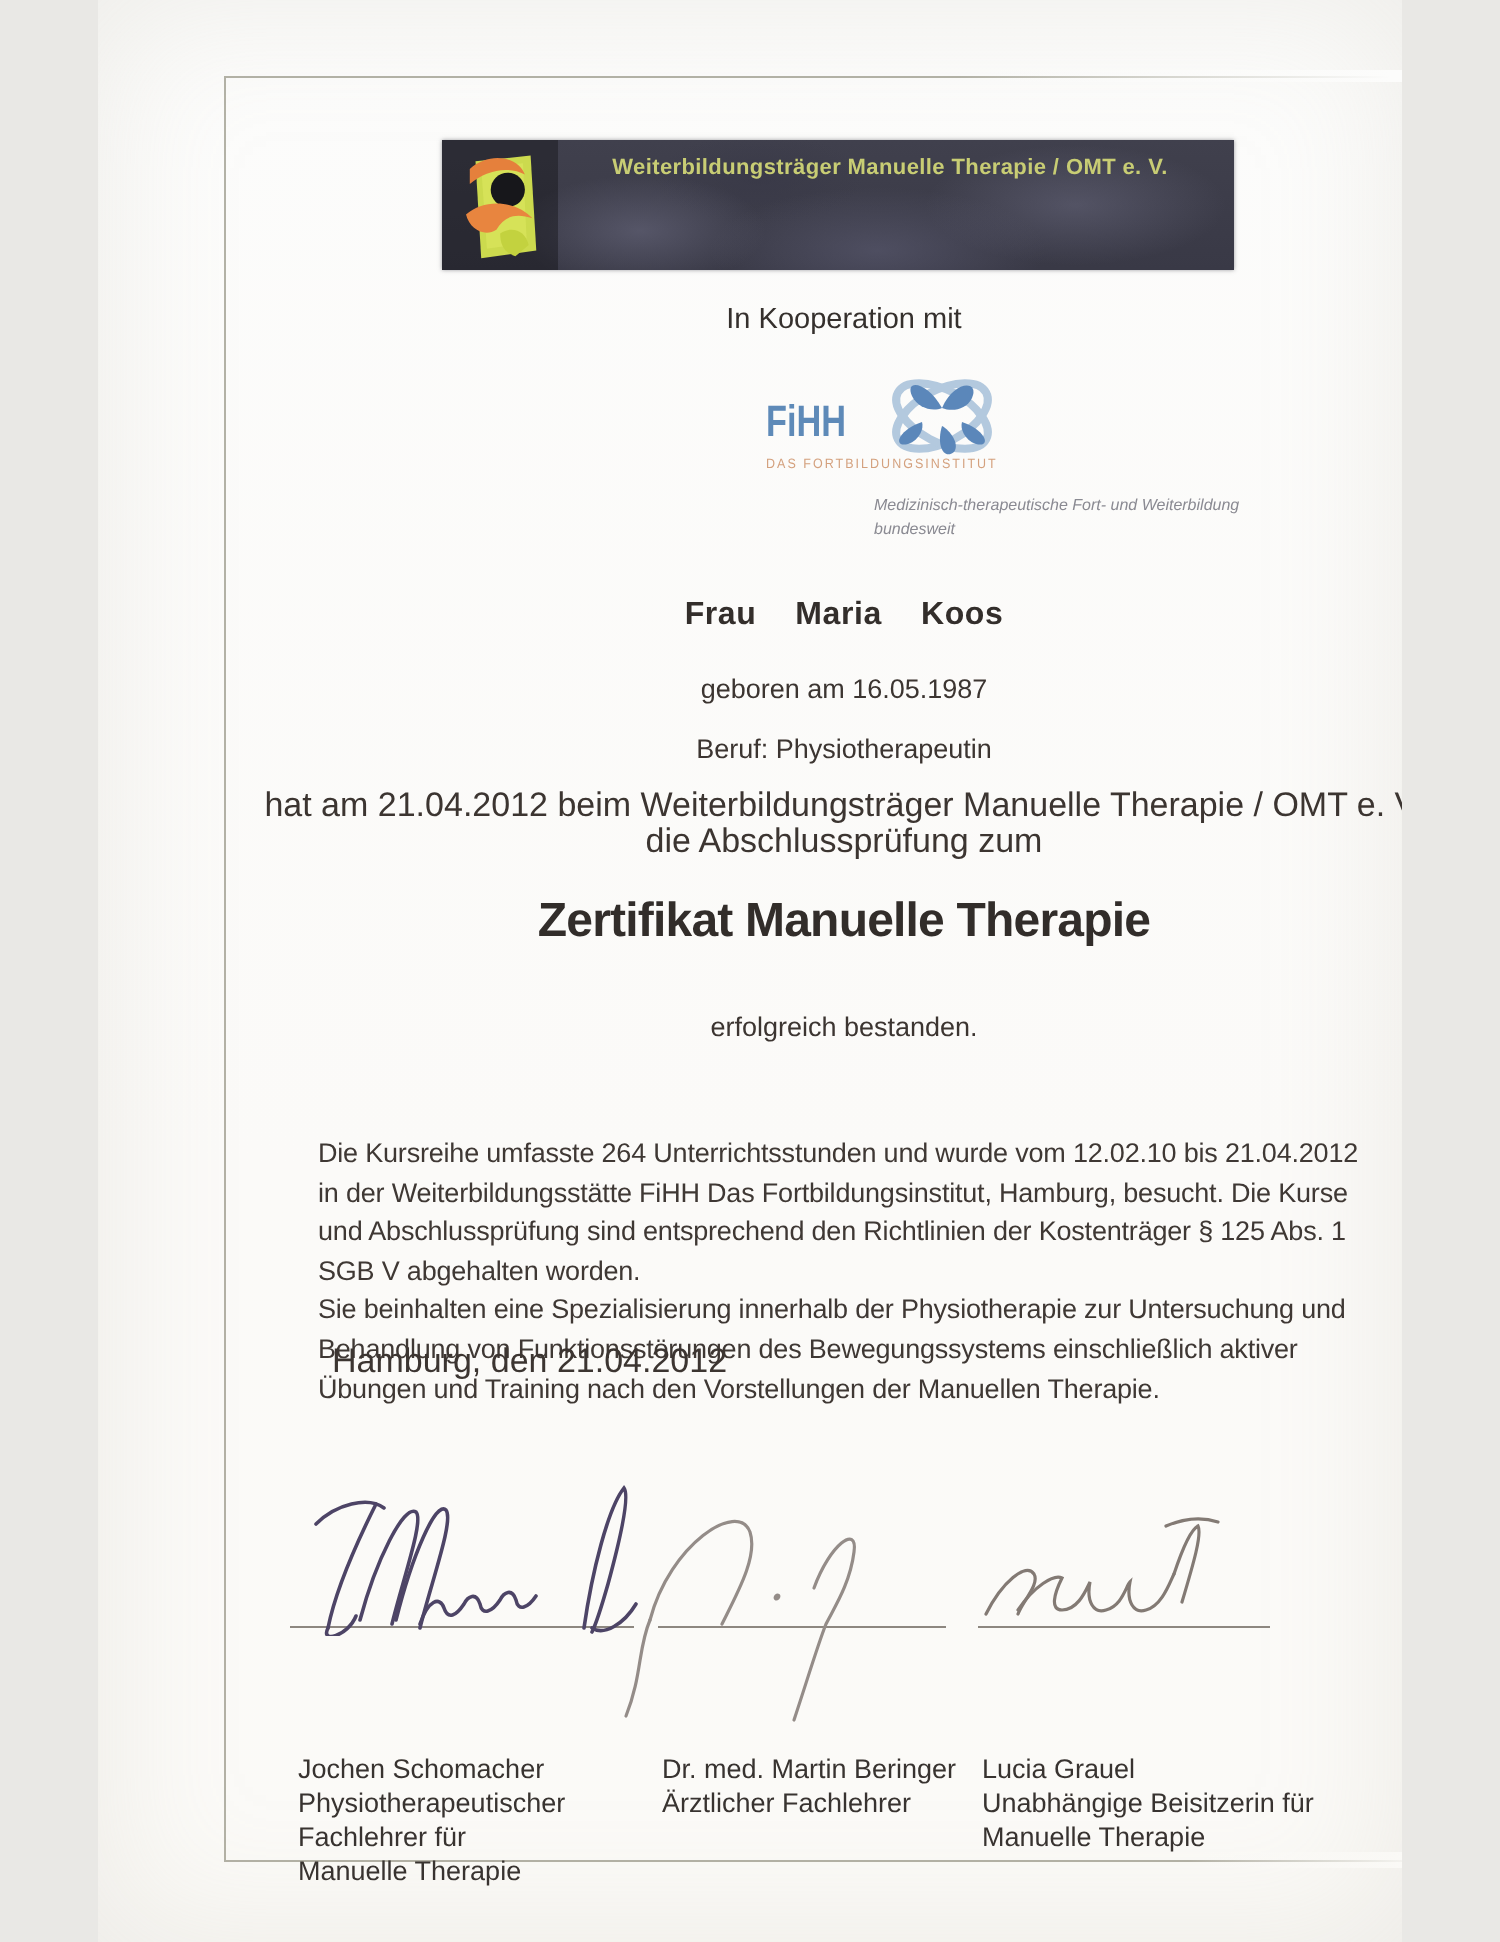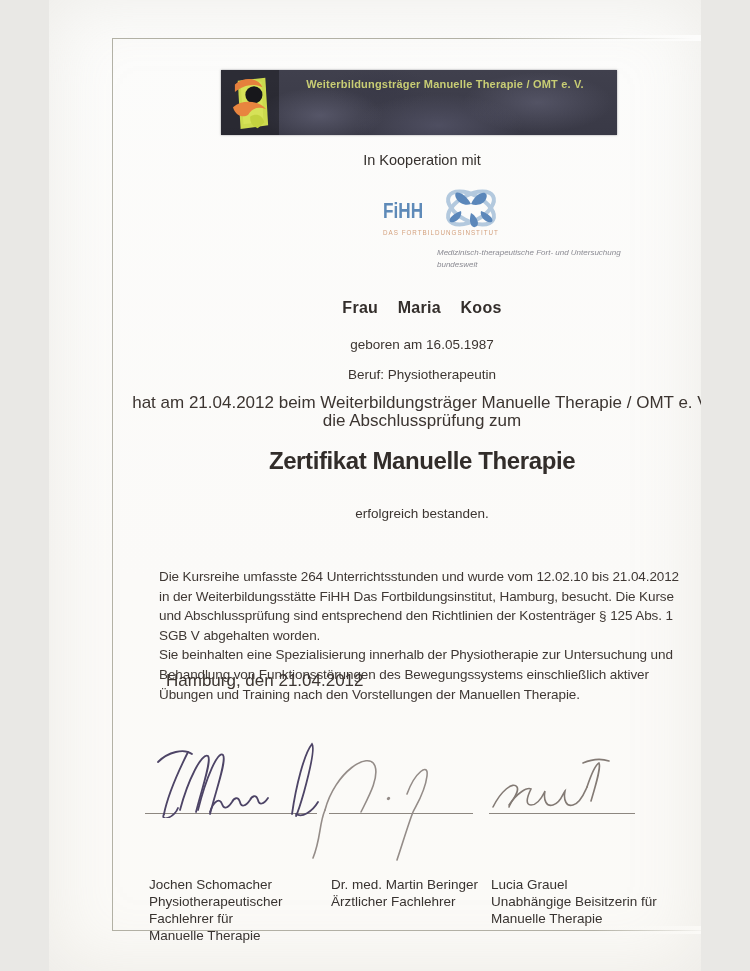--- a/index.html
+++ b/index.html
@@ -105,21 +105,21 @@
       </g>
       <g fill="#5b87ba">
         <path d="M30,21 C23,8 11,6 15,15 C18,21 25,23 30,21 Z"></path>
         <path d="M30,21 C36,7 49,7 45,16 C42,22 35,23 30,21 Z"></path>
         <path d="M20,28 C8,32 5,41 13,39 C19,37 21,31 20,28 Z"></path>
         <path d="M40,28 C52,32 55,41 47,39 C41,37 39,31 40,28 Z"></path>
         <path d="M30,30 C27,40 31,47 36,43 C39,39 34,32 30,30 Z"></path>
       </g>
     </svg>
     <div class="fihh-sub">DAS FORTBILDUNGSINSTITUT</div>
-    <div class="fihh-tag">Medizinisch-therapeutische Fort- und Untersuchung
+    <div class="fihh-tag">Medizinisch-therapeutische Fort- und Weiterbildung
 bundesweit</div>
   </div>
 
   <div class="centered name">Frau  Maria  Koos</div>
   <div class="centered birth">geboren am 16.05.1987</div>
   <div class="centered beruf">Beruf: Physiotherapeutin</div>
   <div class="centered statement">hat am 21.04.2012 beim Weiterbildungsträger Manuelle Therapie / OMT e. V.
 die Abschlussprüfung zum</div>
 
   <div class="centered cert-title">Zertifikat Manuelle Therapie</div>

